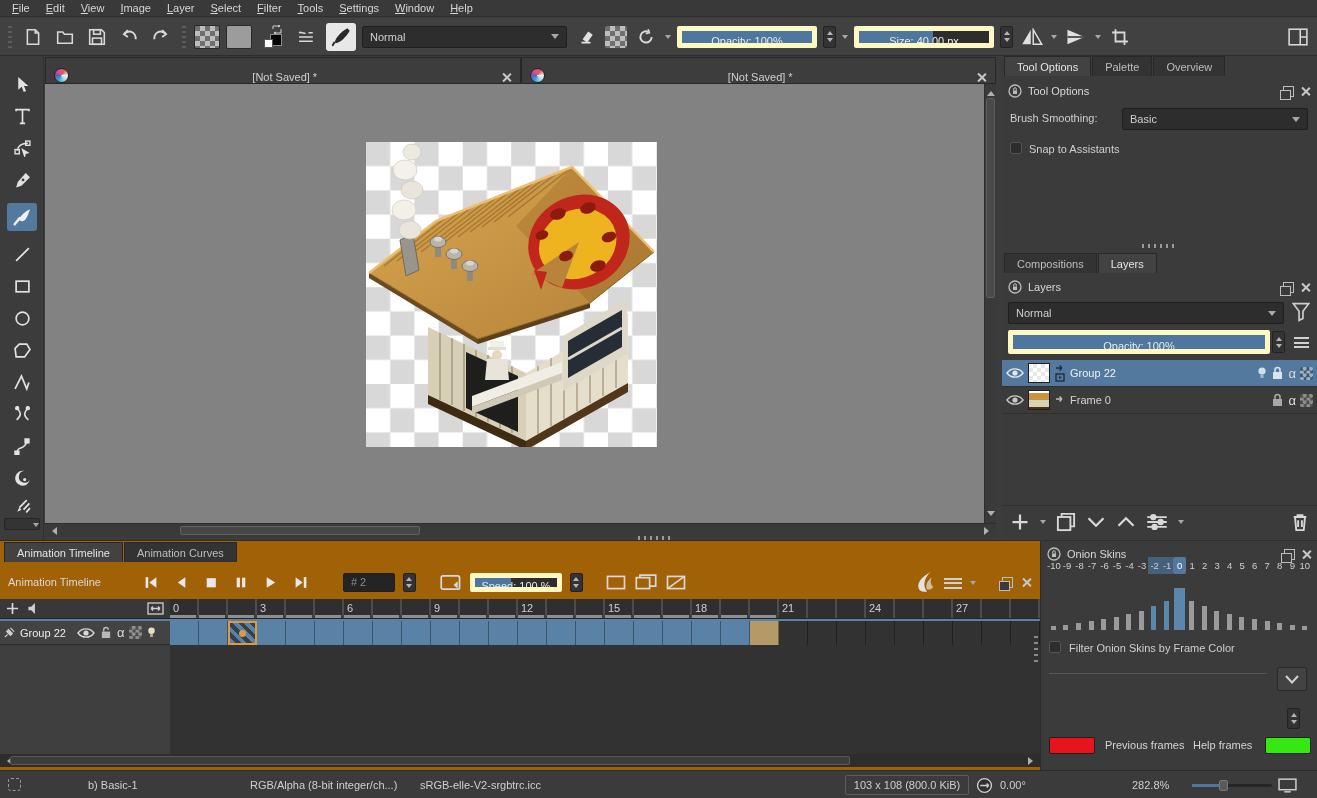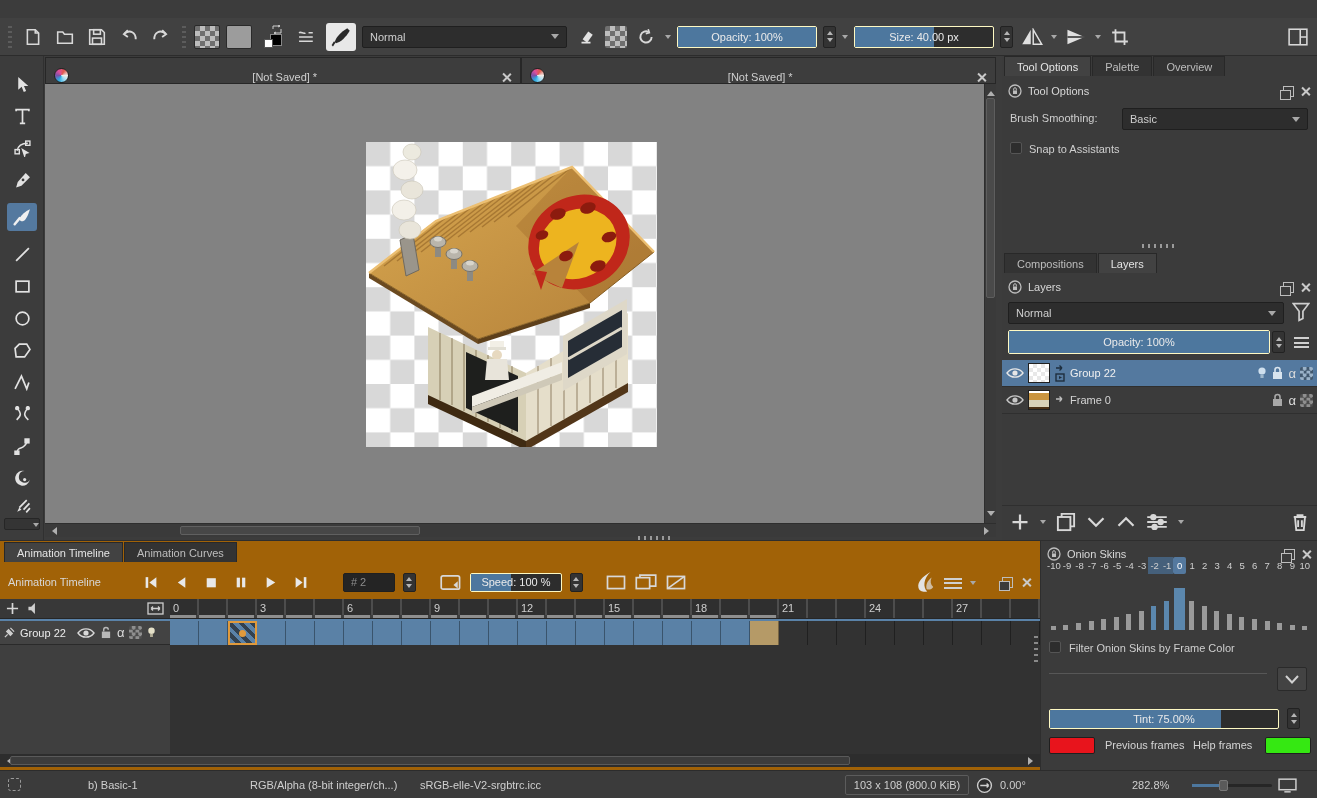--- a/index.html
+++ b/index.html
@@ -15,21 +15,21 @@
   
   .toolbar{left:0;top:18px;width:1317px;height:38px;background:#414141;border-bottom:1px solid #2c2c2c;display:flex;align-items:center;gap:6px;padding:0 6px}
   .grip{width:4px;height:22px;background:repeating-linear-gradient(0deg,#5c5c5c 0 2px,transparent 2px 5px);margin:0 2px}
   .tbtn{width:26px;height:26px;display:flex;align-items:center;justify-content:center;border-radius:2px}
   .swatchbtn{width:26px;height:24px;border:1px solid #2a2a2a;border-radius:2px}
   .checkerbg{background:repeating-conic-gradient(#bdbdbd 0 25%,#6f6f6f 0 50%) 0 0/10px 10px}
   .graybg{background:#9c9c9c}
   .dd{height:22px;background:#2d2d2d;border:1px solid #1f1f1f;border-radius:2px;display:flex;align-items:center;padding:0 7px;color:#cfcfcf}
   .caret{width:0;height:0;border:4px solid transparent;border-top:5px solid #a8a8a8;margin-left:auto;transform:translateY(2px)}
   .caret.sm{border-width:3px;border-top-width:4px}
-  .slider{height:22px;background:#2d2d2d;border:1px solid #fef9c3;border-radius:2px;position:relative;overflow:hidden}
+  .slider{height:22px;background:#2d2d2d;border:5px solid #fef9c3;border-radius:2px;position:relative;overflow:hidden}
   .slider .fill{position:absolute;left:0;top:0;bottom:0;background:#4d779e}
   .slider .lbl{position:relative;z-index:1;display:block;text-align:center;line-height:20px;color:#eaeaea;white-space:nowrap}
   .spin{width:13px;height:22px;display:flex;flex-direction:column;justify-content:center;gap:3px;align-items:center;background:#333;border:1px solid #222;border-radius:2px}
   .tri-up{width:0;height:0;border:3px solid transparent;border-bottom:4px solid #b5b5b5}
   .tri-dn{width:0;height:0;border:3px solid transparent;border-top:4px solid #b5b5b5}
   
   .toolbox{left:0;top:56px;width:44px;height:484px;background:#3c3c3c;border-right:1px solid #303030}
   .tool{position:absolute;left:7px;width:30px;height:28px;display:flex;align-items:center;justify-content:center;border-radius:3px}
   .tool.selected{background:#54799f}
   .tool-expander{position:absolute;left:4px;top:462px;width:36px;height:12px;background:#343434;border:1px solid #262626;border-radius:2px;display:flex;align-items:center;justify-content:center}
@@ -112,20 +112,35 @@
   .zslider{top:13px;left:1192px;width:80px;height:3px;background:#262626;border-radius:2px}
   .zslider .zfill{position:absolute;left:0;top:0;bottom:0;width:38%;background:#4d779e}
   .zthumb{position:absolute;left:34%;top:-4px;width:9px;height:11px;background:#5a5a5a;border:1px solid #777;border-radius:2px}
   .selic{width:13px;height:13px;border:1px dashed #9a9a9a;border-radius:3px}
 </style>
 </head>
 <body>
 
 <div class="app">
 
+  <div class="abs menubar">
+    <div style="display:flex">
+        <span class="menu-item">File</span>
+        <span class="menu-item">Edit</span>
+        <span class="menu-item">View</span>
+        <span class="menu-item">Image</span>
+        <span class="menu-item">Layer</span>
+        <span class="menu-item">Select</span>
+        <span class="menu-item">Filter</span>
+        <span class="menu-item">Tools</span>
+        <span class="menu-item">Settings</span>
+        <span class="menu-item">Window</span>
+        <span class="menu-item">Help</span>
+      </div>
+  </div>
 
   <div class="abs toolbar">
     <div class="grip"></div>
     <div class="tbtn">
         <svg width="18" height="18" viewBox="0 0 16 16" fill="none" stroke="#d8d8d8" stroke-width="1.4">
           <path d="M3 1.5 H10 L13 4.5 V14.5 H3 Z"></path>
           <path d="M10 1.5 V4.5 H13"></path>
         </svg>
       </div>
     <div class="tbtn">
@@ -683,24 +698,20 @@
         </div>
       </div>
     <span class="cb abs" style="left:8px;top:100px"></span>
     <span class="abs" style="left:28px;top:101px;color:#cfcfcf">Filter Onion Skins by Frame Color</span>
     <div class="abs" style="left:8px;top:132px;width:218px;border-top:1px solid #575757"></div>
     <div class="chevbtn">
         <svg width="14" height="9" viewBox="0 0 14 9" fill="none" stroke="#d0d0d0" stroke-width="2">
           <path d="M1 1 L7 7.5 L13 1"></path>
         </svg>
       </div>
-    <div class="slider" style="position:absolute;left:8px;top:168px;width:230px;height:20px">
-      <span class="fill" style="width:75%"></span>
-      <span class="lbl" style="line-height:18px">Tint: 75.00%</span>
-    </div>
     <div class="spin" style="position:absolute;left:246px;top:167px;height:21px">
         <span class="tri-up"></span>
         <span class="tri-dn"></span>
       </div>
     <span class="swatch abs" id="prev-swatch" style="left: 8px; top: 196px; background: rgb(232, 20, 28);"></span>
     <span class="abs" style="left:64px;top:198px;color:#d4d4d4">Previous frames</span>
     <span class="abs" style="left:152px;top:198px;color:#d4d4d4">Help frames</span>
     <span class="swatch abs" id="next-swatch" style="left: 224px; top: 196px; background: rgb(53, 232, 18);"></span>
   </div>
 

